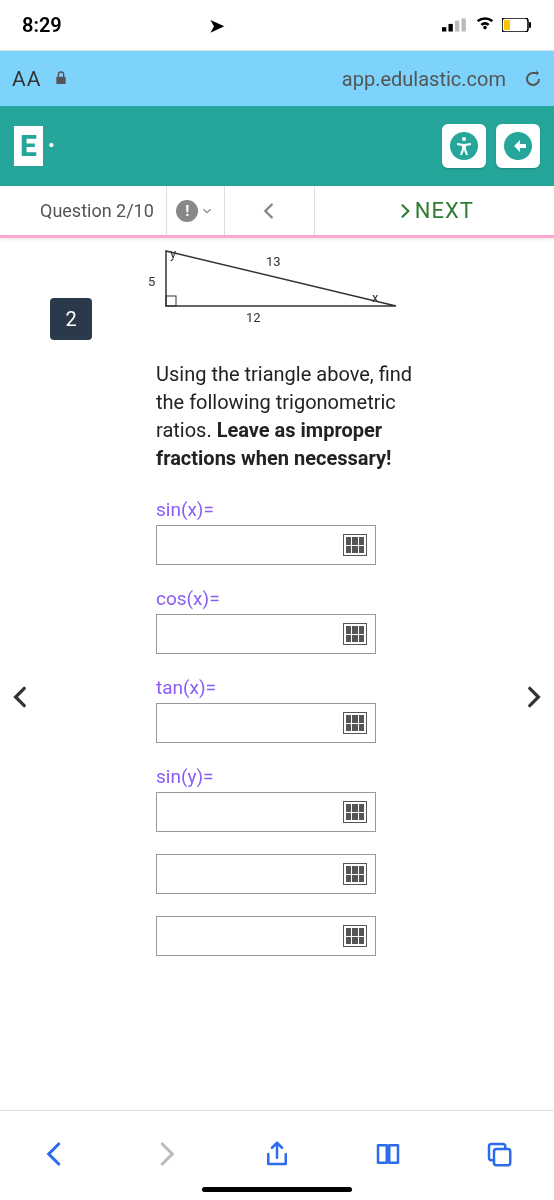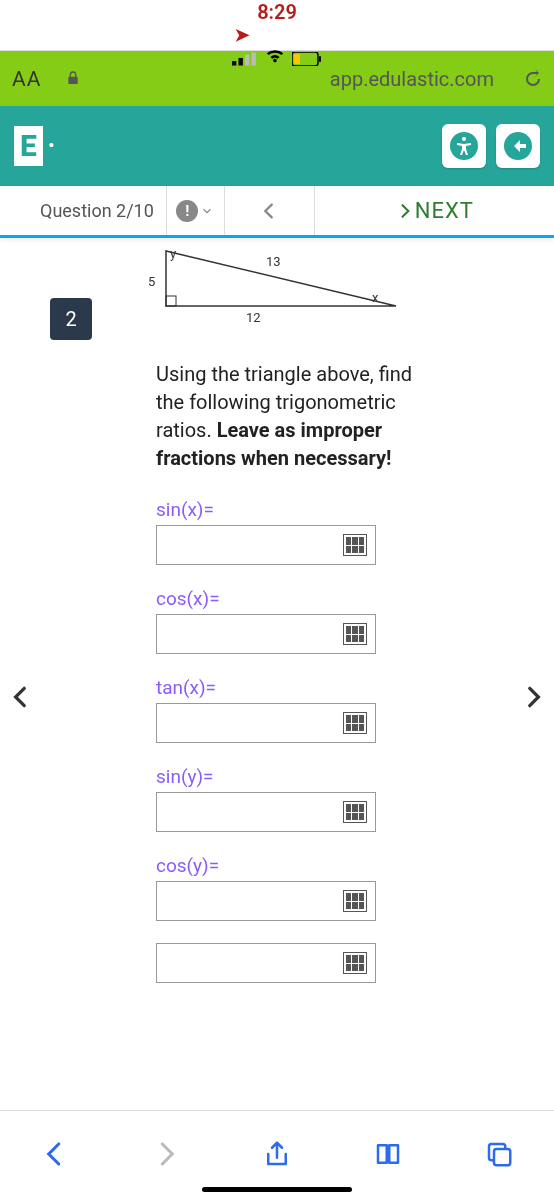--- a/index.html
+++ b/index.html
@@ -14,34 +14,33 @@
 
   
   .statusbar {
     height: 50px;
     display: flex;
     justify-content: space-between;
     align-items: center;
     padding: 0 22px;
     font-size: 20px;
     font-weight: 600;
-    color: #b91c1c;
-    flex-direction: column;
+    color: #000000;
   }
   .statusbar .right-icons { display:flex; align-items:center; gap:6px; }
 
   
   .urlbar {
     height: 56px;
-    background: #84cc16;
+    background: #7dd3fc;
     border-top: 1px solid #ddd;
     display: flex;
     align-items: center;
     padding: 0 12px;
-    gap: 24px;
+    gap: 12px;
   }
   .urlbar .aa { font-size: 21px; color:#333; letter-spacing:1px; flex:0 0 auto;}
   .urlbar .addr { flex:1; text-align:center; color:#555; font-size:20px; display:flex; align-items:center; justify-content:space-between; gap:6px;}
   .urlbar .reload svg { width:24px; height:24px; }
 
   
   .appbar {
     height: 80px;
     background: #26a69a;
     display:flex;
@@ -66,21 +65,21 @@
     width:28px;height:28px;border-radius:50%;background:#26a69a;
     display:flex;align-items:center;justify-content:center;color:#fff;
   }
 
   
   .qnav {
     height: 52px;
     background:#fff;
     display:flex;
     box-shadow: 0 2px 4px rgba(0,0,0,0.08);
-    border-bottom: 3px solid #0ea5e9;
+    border-bottom: 3px solid #f9a8d4;
     position:relative;
   }
   .qnav .qlabel {
     flex:0 0 auto;
     padding: 0 12px 0 40px;
     font-size:18px;
     color:#555;
     height:100%;
     display:flex;
     align-items:center;
@@ -388,21 +387,20 @@
             <span></span>
             <span></span>
             <span></span>
             <span></span>
             <span></span>
             <span></span>
           </div>
       </div>
     </div>
     <div class="ans-group">
-      <div class="ans-label">cos(y)=</div>
       <div class="ans-input">
         <div class="kbd-icon">
             <span></span>
             <span></span>
             <span></span>
             <span></span>
             <span></span>
             <span></span>
           </div>
       </div>

